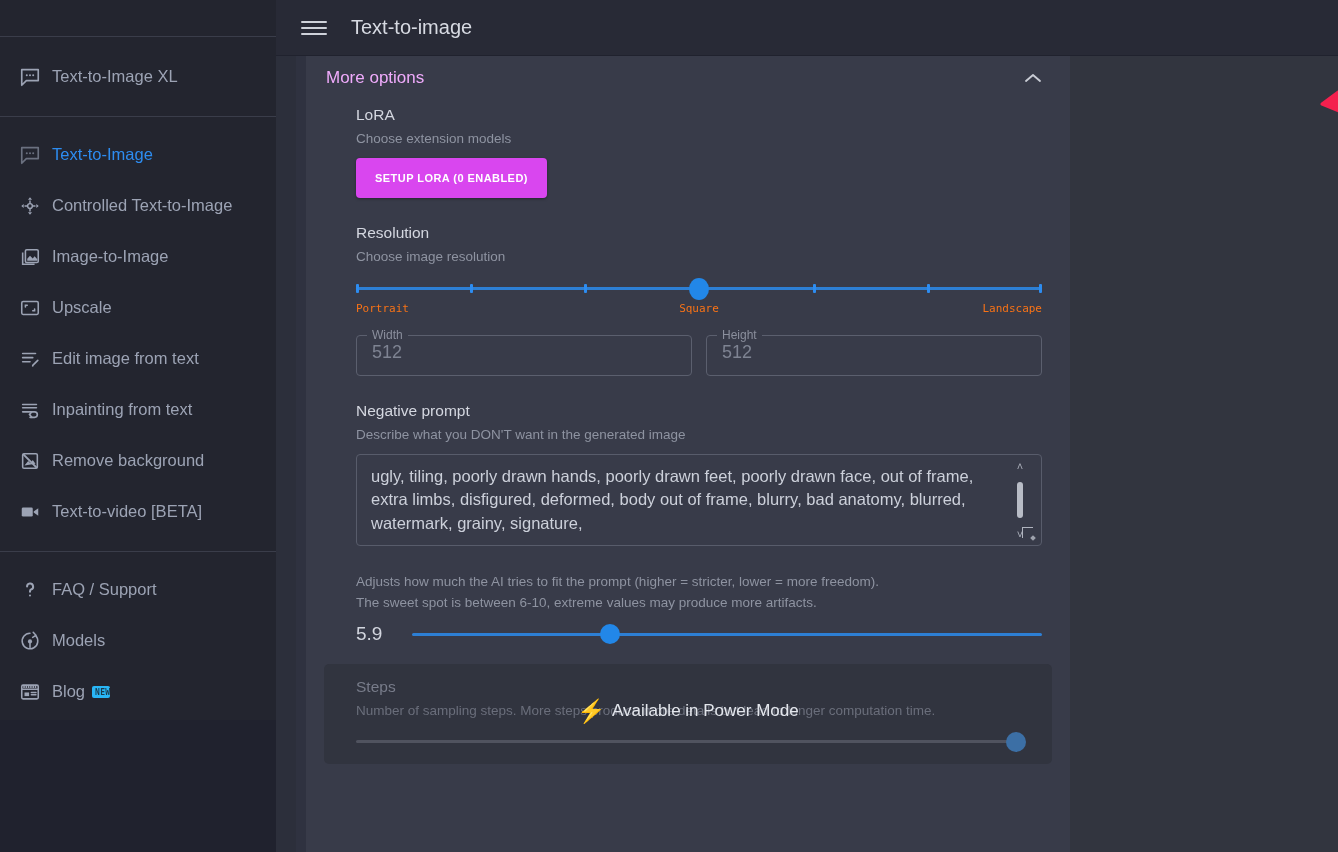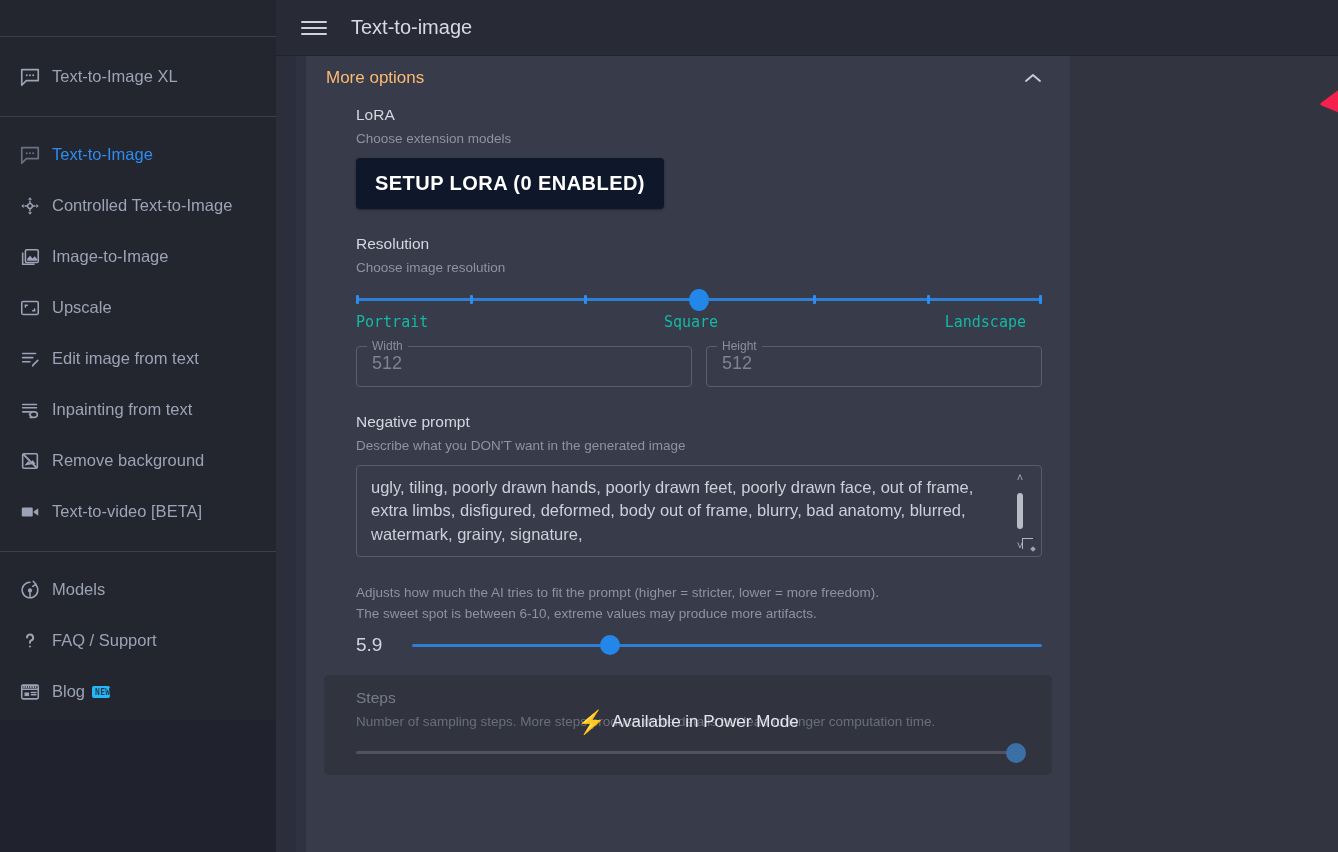--- a/index.html
+++ b/index.html
@@ -98,52 +98,52 @@
     overflow: hidden;
   }
   .panel-right-fill { position:absolute; left: 794px; top: 0; right: 0; height: 796px; background:#32353f;}
 
   .panel-inner { position: relative; padding: 0 0 0 0; }
 
   .section-head {
     display: flex; align-items: center; justify-content: space-between;
     padding: 12px 22px 4px 20px;
   }
-  .section-head h2 { font-size: 17px; font-weight: 400; color: #fdba74; }
+  .section-head h2 { font-size: 17px; font-weight: 400; color: #f0abfc; }
   .chev-up { color:#c9ccd5; font-size: 19px; cursor: pointer; line-height: 1; padding: 2px 4px; }
 
   .block { padding: 0 28px 0 50px; }
 
   .lbl { font-size: 15.5px; color: #d4d7e0; margin-bottom: 5px; }
   .sub { font-size: 13.5px; color: #8e93a1; margin-bottom: 9px; line-height: 1.45; }
 
   .btn-primary {
     display: inline-block;
-    background: #0f172a;
+    background: #d946ef;
     color: #fff;
     border: none; border-radius: 4px;
     padding: 14px 19px;
-    font-size: 20px; font-weight: bold; letter-spacing: .45px;
+    font-size: 11px; font-weight: bold; letter-spacing: .45px;
     cursor: pointer;
     box-shadow: 0 1px 3px rgba(0,0,0,.35);
     font-family: "Liberation Sans", sans-serif;
   }
 
   
   .res-wrap { margin-top: 10px; position: relative; height: 46px; }
   .track { position:absolute; left:0; right: 0; top: 11px; height: 3px; background:#2d7fd4; border-radius: 2px; }
   .tick { position:absolute; top: 8px; width: 3px; height: 9px; background:#2d8cf0; border-radius:1px; }
   .res-thumb {
     position:absolute; top: 2px; left: 50%;
     width: 20px; height: 22px; margin-left:-10px;
     background:#2287e8; border-radius: 50%;
     cursor: pointer;
   }
-  .res-labels { position:absolute; top: 26px; left:0; right:16px; display:flex; justify-content: space-between;
-    font-family: "DejaVu Sans Mono", monospace; font-size: 15px; color:#14b8a6; }
+  .res-labels { position:absolute; top: 26px; left:0; right:0; display:flex; justify-content: space-between;
+    font-family: "DejaVu Sans Mono", monospace; font-size: 11px; color:#f97316; }
   .res-labels span:nth-child(2){ position:absolute; left:50%; transform: translateX(-50%); }
 
   
   .wh-row { display:flex; gap: 14px; margin-top: 6px; }
   .field { position: relative; flex: 1; }
   .field fieldset {
     border: 1px solid #5b5f6e; border-radius: 4px; height: 48px; padding: 0;
     margin: 0;
   }
   .field legend {
@@ -317,38 +317,38 @@
               <path d="M16 11.5l5-3.5v8l-5-3.5z" fill="currentColor"></path>
             </svg>
         </span>
         <span class="sb-label">Text-to-video [BETA]</span>
       </div>
     </div>
 
     <div class="sb-group last">
       <div class="sb-item">
         <span class="sb-ico">
+          <svg width="22" height="22" viewBox="0 0 24 24" fill="none" stroke="currentColor" stroke-width="2.2" stroke-linecap="round">
+              <path d="M8.8 8.3a3.3 3.3 0 1 1 4.4 3.1c-.9.4-1.2 1-1.2 1.9v.6"></path>
+              <circle cx="12" cy="18" r="1.1" fill="currentColor" stroke="none"></circle>
+            </svg>
+        </span>
+        <span class="sb-label">FAQ / Support</span>
+      </div>
+
+      <div class="sb-item">
+        <span class="sb-ico">
           <svg width="22" height="22" viewBox="0 0 24 24" fill="none" stroke="currentColor" stroke-width="1.7" stroke-linecap="round">
               <path d="M12 3.5a8.5 8.5 0 1 0 6 2.5"></path>
               <path d="M15.5 2.5l3 3.3-3.6 2.2" stroke-linejoin="round"></path>
               <circle cx="12" cy="12.5" r="2.3" fill="currentColor" stroke="none"></circle>
               <path d="M12 14.8v4.3"></path>
             </svg>
         </span>
         <span class="sb-label">Models</span>
-      </div>
-
-      <div class="sb-item">
-        <span class="sb-ico">
-          <svg width="22" height="22" viewBox="0 0 24 24" fill="none" stroke="currentColor" stroke-width="2.2" stroke-linecap="round">
-              <path d="M8.8 8.3a3.3 3.3 0 1 1 4.4 3.1c-.9.4-1.2 1-1.2 1.9v.6"></path>
-              <circle cx="12" cy="18" r="1.1" fill="currentColor" stroke="none"></circle>
-            </svg>
-        </span>
-        <span class="sb-label">FAQ / Support</span>
       </div>
 
       <div class="sb-item">
         <span class="sb-ico">
           <svg width="22" height="22" viewBox="0 0 24 24" fill="none" stroke="currentColor" stroke-width="1.7">
               <rect x="3" y="4.5" width="18" height="15" rx="1.4"></rect>
               <path d="M3 9h18"></path>
               <path d="M6 12.5h5v4H6z" fill="currentColor" stroke="none"></path>
               <path d="M13.5 12.5h5M13.5 15h5" stroke-linecap="round"></path>
               <path d="M5.5 5.3v2.3M8 5.3v2.3M10.5 5.3v2.3M13 5.3v2.3M15.5 5.3v2.3M18 5.3v2.3"></path>

